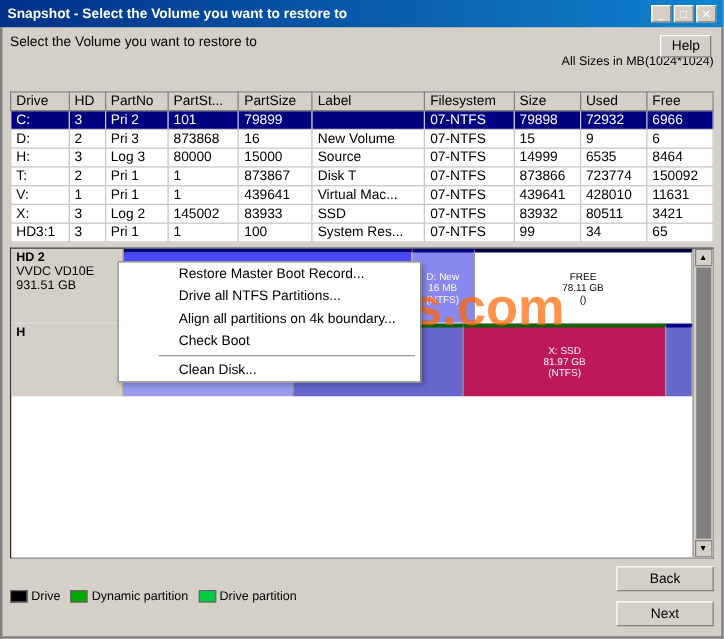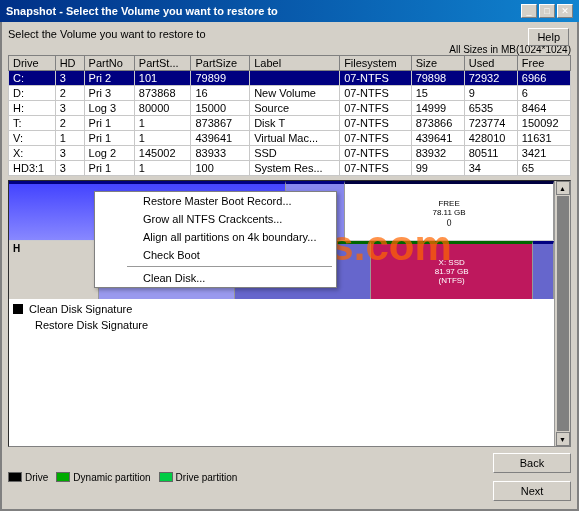--- a/index.html
+++ b/index.html
@@ -72,21 +72,21 @@
     }
 
     .instruction-text {
       margin-bottom: 4px;
       font-size: 11px;
     }
 
     .sizes-note {
       text-align: right;
       font-size: 10px;
-      margin-bottom: 0;
+      margin-bottom: 18px;
       color: #000;
     }
 
     
     .volume-table {
       width: 100%;
       border-collapse: collapse;
       font-size: 11px;
     }
     .volume-table th {
@@ -451,38 +451,43 @@
     </table>
   </div>
 
   <div class="watermark">Crackcents.com</div>
 
   <div class="disk-area">
     <div class="disk-area-inner">
       <div class="disk-content">
 
         <div class="disk-row" style="position:relative;">
+          <div class="disk-label">
+            <span style="font-weight:bold;">HD 2</span>
+            <span>VVDC VD10E</span>
+            <span>931.51 GB</span>
+          </div>
           <div class="disk-partitions">
 
             <div class="partition-block system" style="flex:4; border-top:3px solid #000080;">
               <span style="font-size:9px; color:white; text-align:center;">T: Disk T<br>853.39 GB</span>
             </div>
 
             <div class="partition-block data-part" style="flex:0.8; border-top:3px solid #000080; background:#8888ee;">
               <span style="font-size:8px; color:white; text-align:center;">D: New<br>16 MB<br>(NTFS)</span>
             </div>
 
             <div class="partition-block" style="flex:3; background:white; border-top:3px solid #000040;">
               <span style="font-size:8px; color:black; text-align:center;">FREE<br>78.11 GB<br>()</span>
             </div>
           </div>
 
           <div class="context-menu" style="top:10px; left:85px;">
             <div class="context-menu-item">Restore Master Boot Record...</div>
-            <div class="context-menu-item">Grow all NTFS Crackcents...</div>
+            <div class="context-menu-item">Drive all NTFS Partitions...</div>
             <div class="context-menu-item">Align all partitions on 4k boundary...</div>
             <div class="context-menu-item">Check Boot</div>
             <div class="context-menu-separator"></div>
             <div class="context-menu-item">Clean Disk...</div>
           </div>
         </div>
 
         <div class="disk-row-2">
           <div class="disk-label">
             <span style="font-weight:bold;">H</span>
@@ -494,30 +499,20 @@
             <div class="partition-block" style="flex:2.5; background:#6666cc; border-top:3px solid #006600;">
               <span style="font-size:8px; color:white; text-align:center;">H: Programs<br>48.83 GB<br>(</span>
             </div>
             <div class="partition-block" style="flex:3; background:#be185d; border-top:3px solid #006600;">
               <span style="font-size:8px; color:white; text-align:center;">X: SSD<br>81.97 GB<br>(NTFS)</span>
             </div>
             <div class="partition-block" style="flex:0.3; background:#6666cc; border-top:3px solid #000080;"></div>
           </div>
         </div>
 
-        <div class="disk-menu-items">
-          <div class="disk-menu-item">
-            <span class="disk-dot"></span>
-            <span>Clean Disk Signature</span>
-          </div>
-          <div class="disk-menu-item">
-            <span style="width:16px; display:inline-block;"></span>
-            <span>Restore Disk Signature</span>
-          </div>
-        </div>
 
       </div>
 
       <div class="scrollbar-right">
         <div class="scroll-arrow">▲</div>
         <div class="scroll-thumb"></div>
         <div class="scroll-arrow">▼</div>
       </div>
     </div>
   </div>

